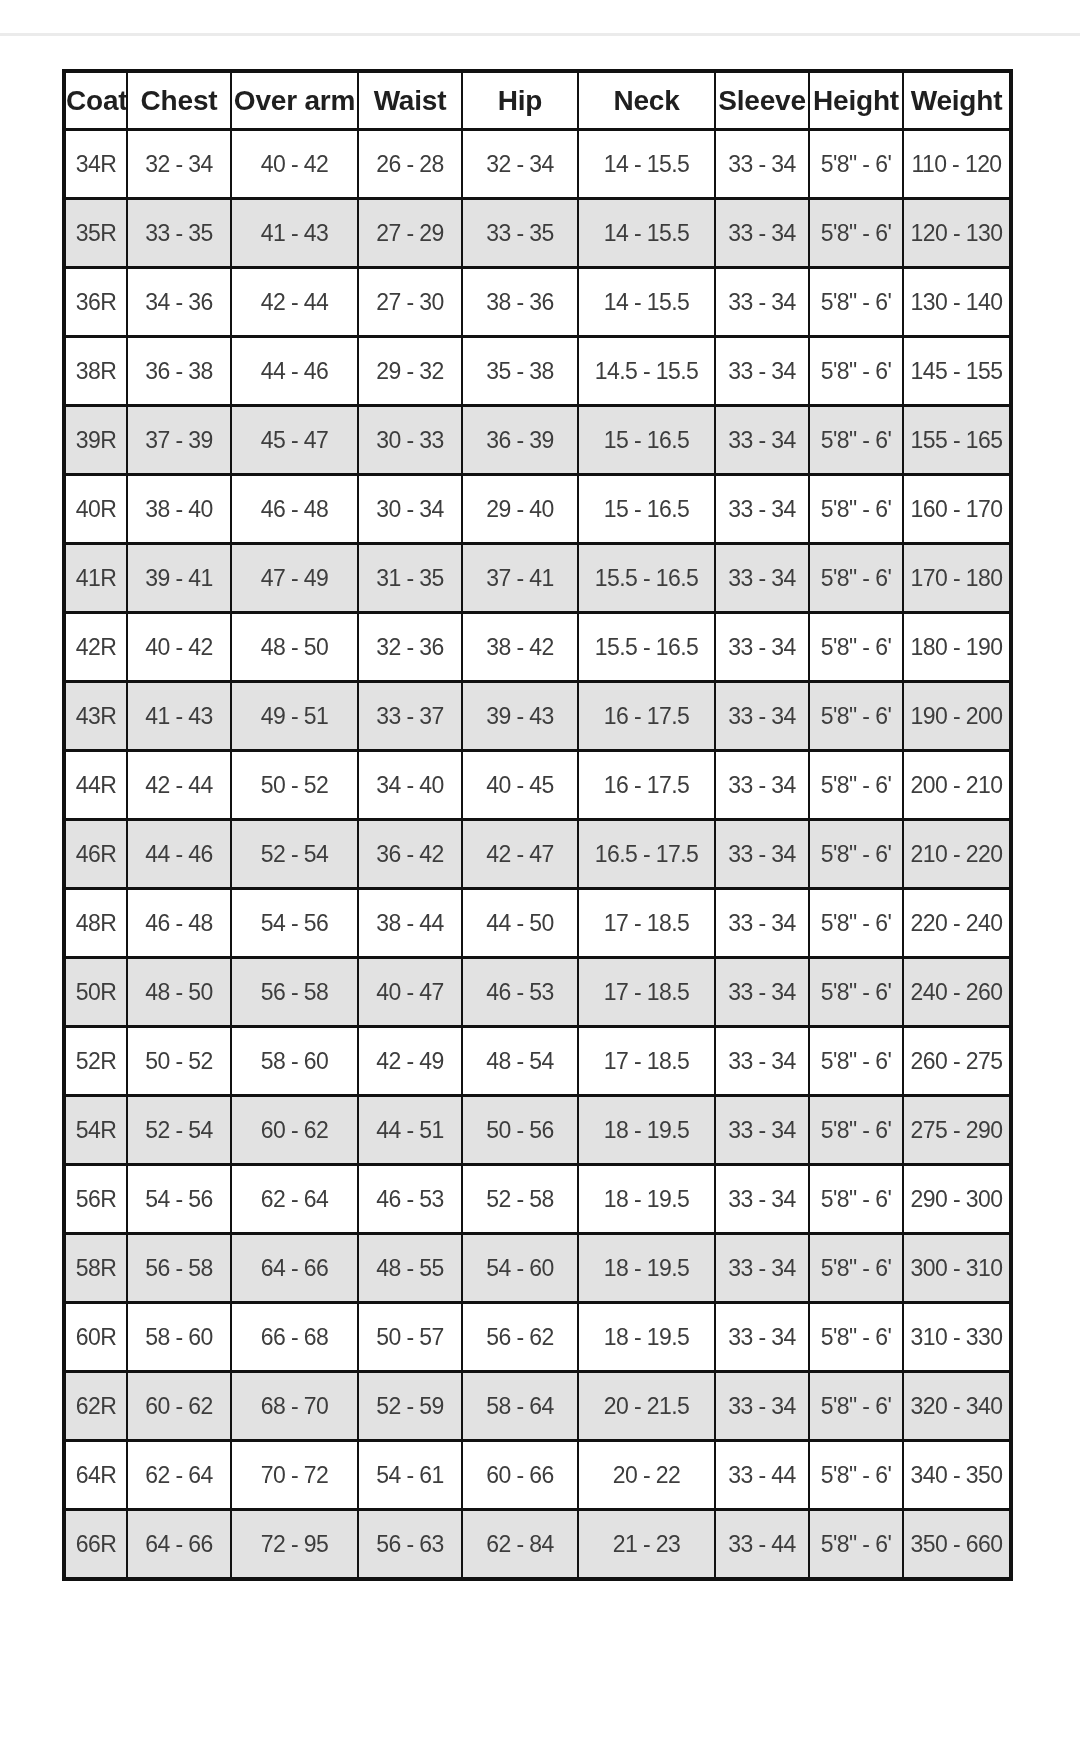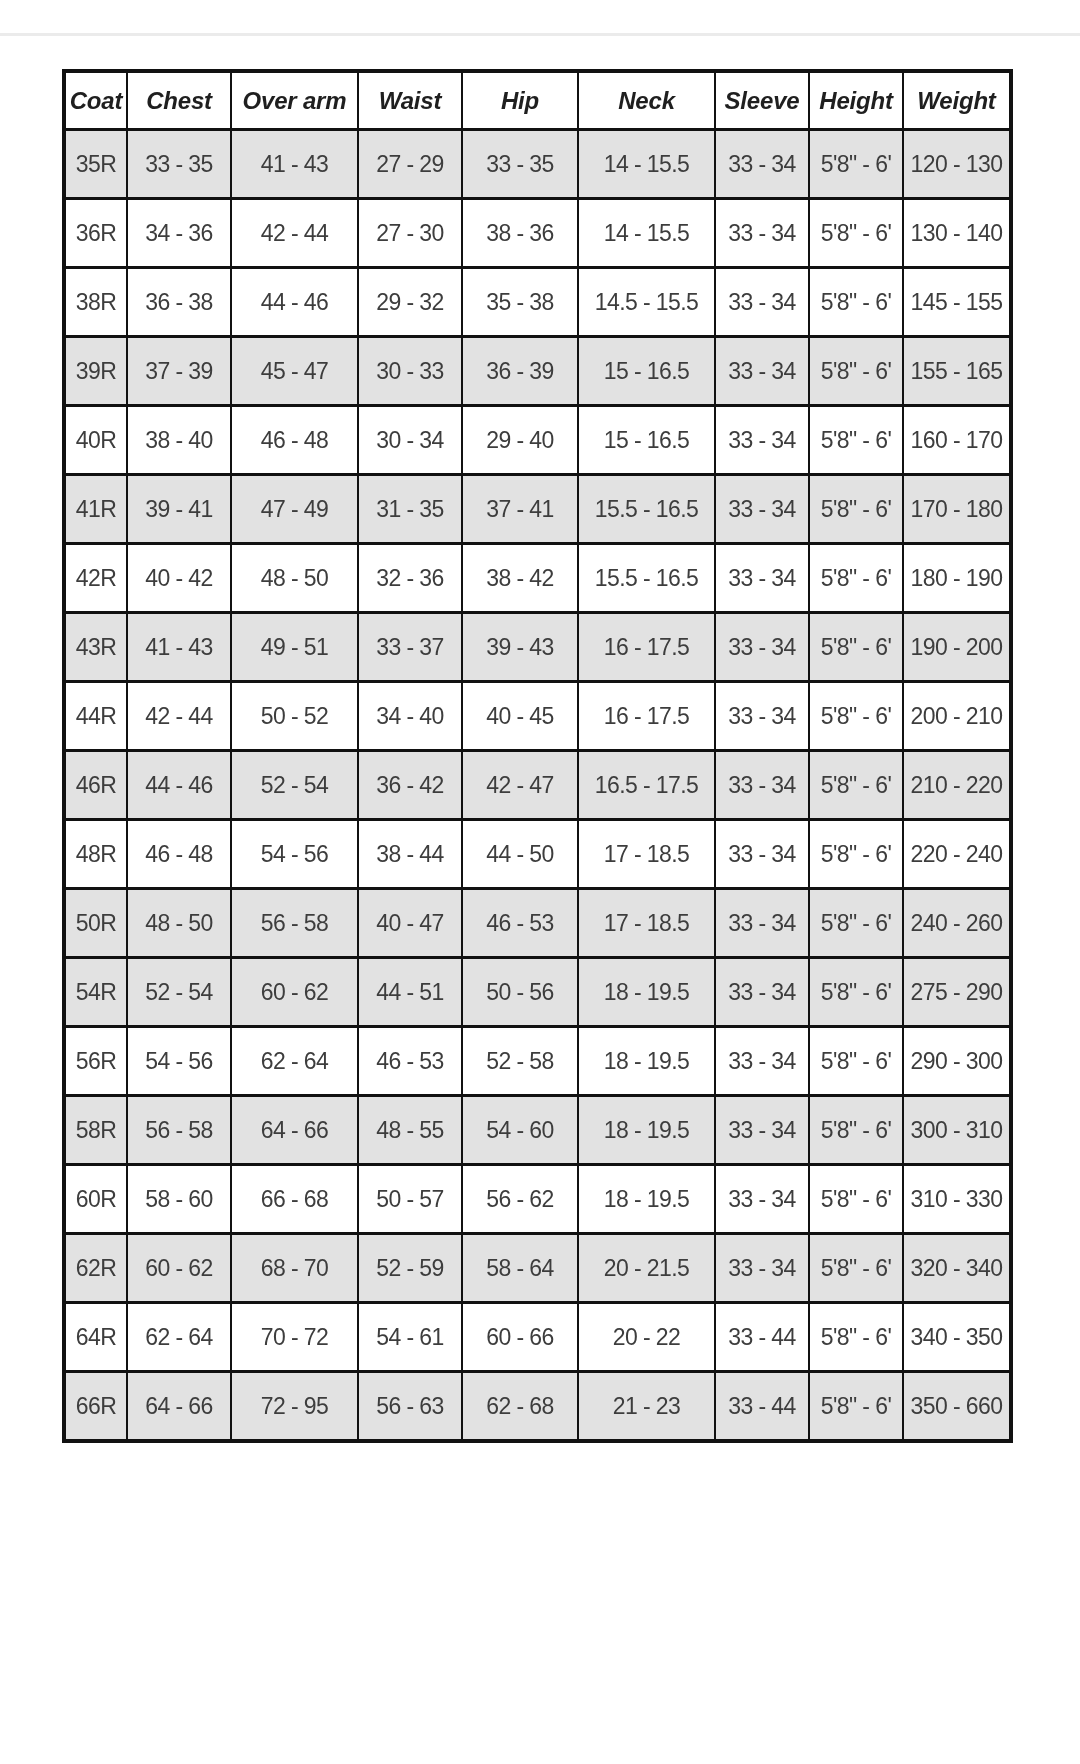--- a/index.html
+++ b/index.html
@@ -37,26 +37,25 @@
     border-top: 3px solid #111111;
     border-bottom: 3px solid #111111;
     padding: 0;
     text-align: center;
     vertical-align: middle;
     overflow: hidden;
     white-space: nowrap;
   }
   table.size-chart th {
     height: 55px;
-    font-size: 24px;
+    font-size: 28px;
     font-weight: bold;
     color: #1f1f1f;
     background: #ffffff;
     letter-spacing: -0.2px;
-    font-style: italic;
   }
   table.size-chart td {
     height: 66px;
     font-size: 23px;
     font-weight: normal;
     color: #3d3d3d;
     background: #ffffff;
     letter-spacing: -0.6px;
   }
   table.size-chart tr.alt td { background: #e2e2e2; }
@@ -95,20 +94,31 @@
           <th>Over arm</th>
           <th>Waist</th>
           <th>Hip</th>
           <th>Neck</th>
           <th>Sleeve</th>
           <th>Height</th>
           <th>Weight</th>
         </tr>
     </thead>
     <tbody>
+        <tr>
+          <td>34R</td>
+          <td>32 - 34</td>
+          <td>40 - 42</td>
+          <td>26 - 28</td>
+          <td>32 - 34</td>
+          <td>14 - 15.5</td>
+          <td>33 - 34</td>
+          <td>5'8" - 6'</td>
+          <td>110 - 120</td>
+        </tr>
         <tr class="alt">
           <td>35R</td>
           <td>33 - 35</td>
           <td>41 - 43</td>
           <td>27 - 29</td>
           <td>33 - 35</td>
           <td>14 - 15.5</td>
           <td>33 - 34</td>
           <td>5'8" - 6'</td>
           <td>120 - 130</td>
@@ -226,20 +236,31 @@
         <tr class="alt">
           <td>50R</td>
           <td>48 - 50</td>
           <td>56 - 58</td>
           <td>40 - 47</td>
           <td>46 - 53</td>
           <td>17 - 18.5</td>
           <td>33 - 34</td>
           <td>5'8" - 6'</td>
           <td>240 - 260</td>
+        </tr>
+        <tr>
+          <td>52R</td>
+          <td>50 - 52</td>
+          <td>58 - 60</td>
+          <td>42 - 49</td>
+          <td>48 - 54</td>
+          <td>17 - 18.5</td>
+          <td>33 - 34</td>
+          <td>5'8" - 6'</td>
+          <td>260 - 275</td>
         </tr>
         <tr class="alt">
           <td>54R</td>
           <td>52 - 54</td>
           <td>60 - 62</td>
           <td>44 - 51</td>
           <td>50 - 56</td>
           <td>18 - 19.5</td>
           <td>33 - 34</td>
           <td>5'8" - 6'</td>
@@ -298,21 +319,21 @@
           <td>20 - 22</td>
           <td>33 - 44</td>
           <td>5'8" - 6'</td>
           <td>340 - 350</td>
         </tr>
         <tr class="alt">
           <td>66R</td>
           <td>64 - 66</td>
           <td>72 - 95</td>
           <td>56 - 63</td>
-          <td>62 - 68</td>
+          <td>62 - 84</td>
           <td>21 - 23</td>
           <td>33 - 44</td>
           <td>5'8" - 6'</td>
           <td>350 - 660</td>
         </tr>
       </tbody>
   </table>
 </div>
 
 </body></html>

